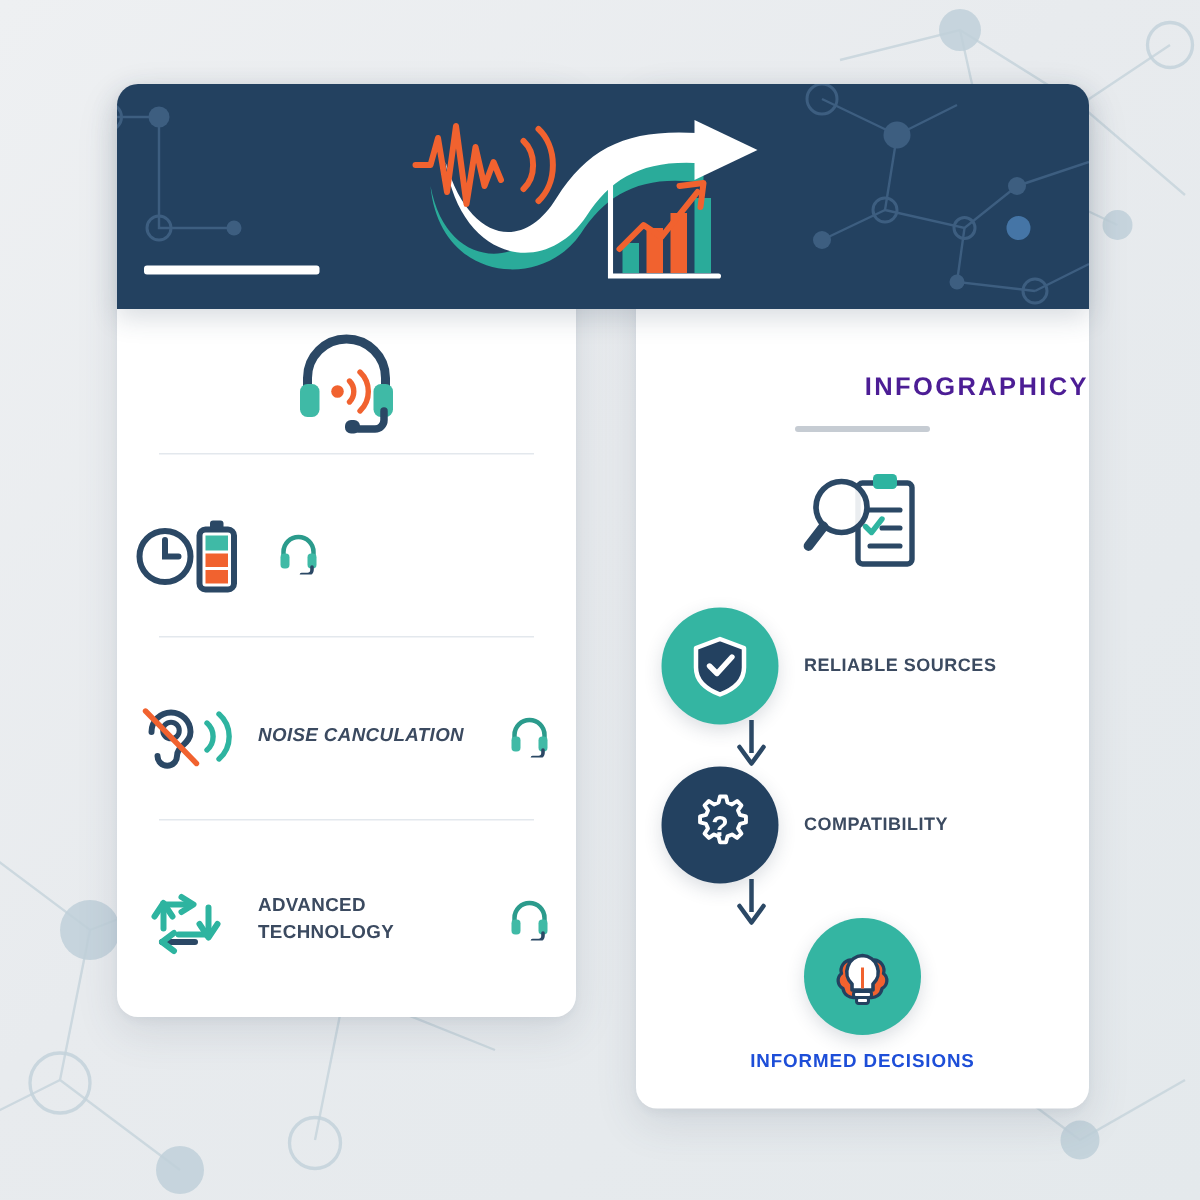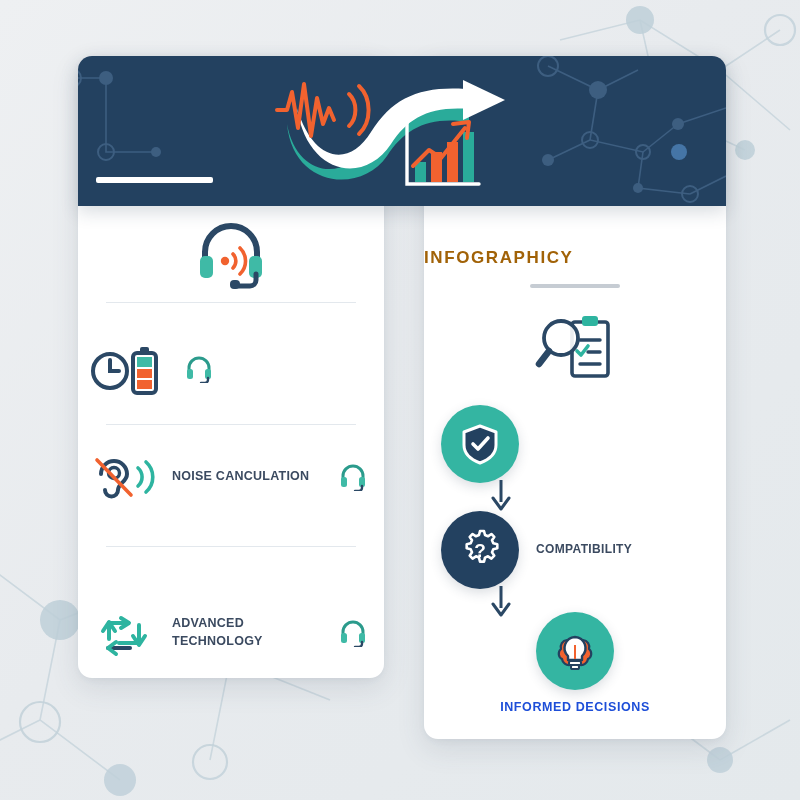--- a/index.html
+++ b/index.html
@@ -98,22 +98,22 @@
 
   .feature-row {
     position: absolute;
     left: 0;
     width: 306px;
     height: 110px;
     display: flex;
     align-items: center;
   }
   #row-1 { top: 108px; }
-  #row-2 { top: 216px; }
-  #row-3 { top: 372px; justify-content: flex-end; }
+  #row-2 { top: 230px; font-style: italic; }
+  #row-3 { top: 352px; justify-content: flex-end; }
 
   .feat-icon {
     width: 90px;
     min-width: 90px;
     display: flex;
     justify-content: center;
     align-items: center;
     padding-left: 6px;
     box-sizing: border-box;
   }
@@ -138,25 +138,25 @@
   
   #right-body {
     position: absolute;
     left: 0; top: 150px;
     width: 302px; height: 533px;
   }
   #right-title {
     position: absolute;
     left: 0; top: 42px;
     width: 302px;
-    text-align: left;
+    text-align: right;
     font-size: 17px;
     font-weight: bold;
     letter-spacing: 1.6px;
-    color: #a16207;
+    color: #4c1d95;
   }
   #right-title-rule {
     position: absolute;
     left: 106px; top: 78px;
     width: 90px; height: 4px;
     background: #c6ccd3;
     border-radius: 2px;
   }
   #right-hero {
     position: absolute;
@@ -374,20 +374,21 @@
 
       <div class="step-row" id="step-1">
         <div class="step-circle">
           <div class="circle teal">
             <svg width="40" height="42" viewBox="0 0 40 42" xmlns="http://www.w3.org/2000/svg">
               <path d="M20 3 L36 9 v13 c0 10 -8 15 -16 18 C12 37 4 32 4 22 V9 Z" fill="#234160" stroke="#ffffff" stroke-width="3" stroke-linejoin="round"></path>
               <path d="M13 21 l5 5 l10 -11" fill="none" stroke="#ffffff" stroke-width="3.6" stroke-linecap="round" stroke-linejoin="round"></path>
             </svg>
           </div>
         </div>
+        <div class="step-label">RELIABLE SOURCES</div>
       </div>
 
       <svg class="arrow-connector" id="arrow-1" viewBox="0 0 34 34" xmlns="http://www.w3.org/2000/svg">
         <line x1="17" y1="2" x2="17" y2="24" stroke="#2b4865" stroke-width="3"></line>
         <path d="M9 20 l8 11 l8 -11" fill="none" stroke="#2b4865" stroke-width="3" stroke-linecap="round" stroke-linejoin="round"></path>
       </svg>
 
       <div class="step-row" id="step-2">
         <div class="step-circle">
           <div class="circle navy">

